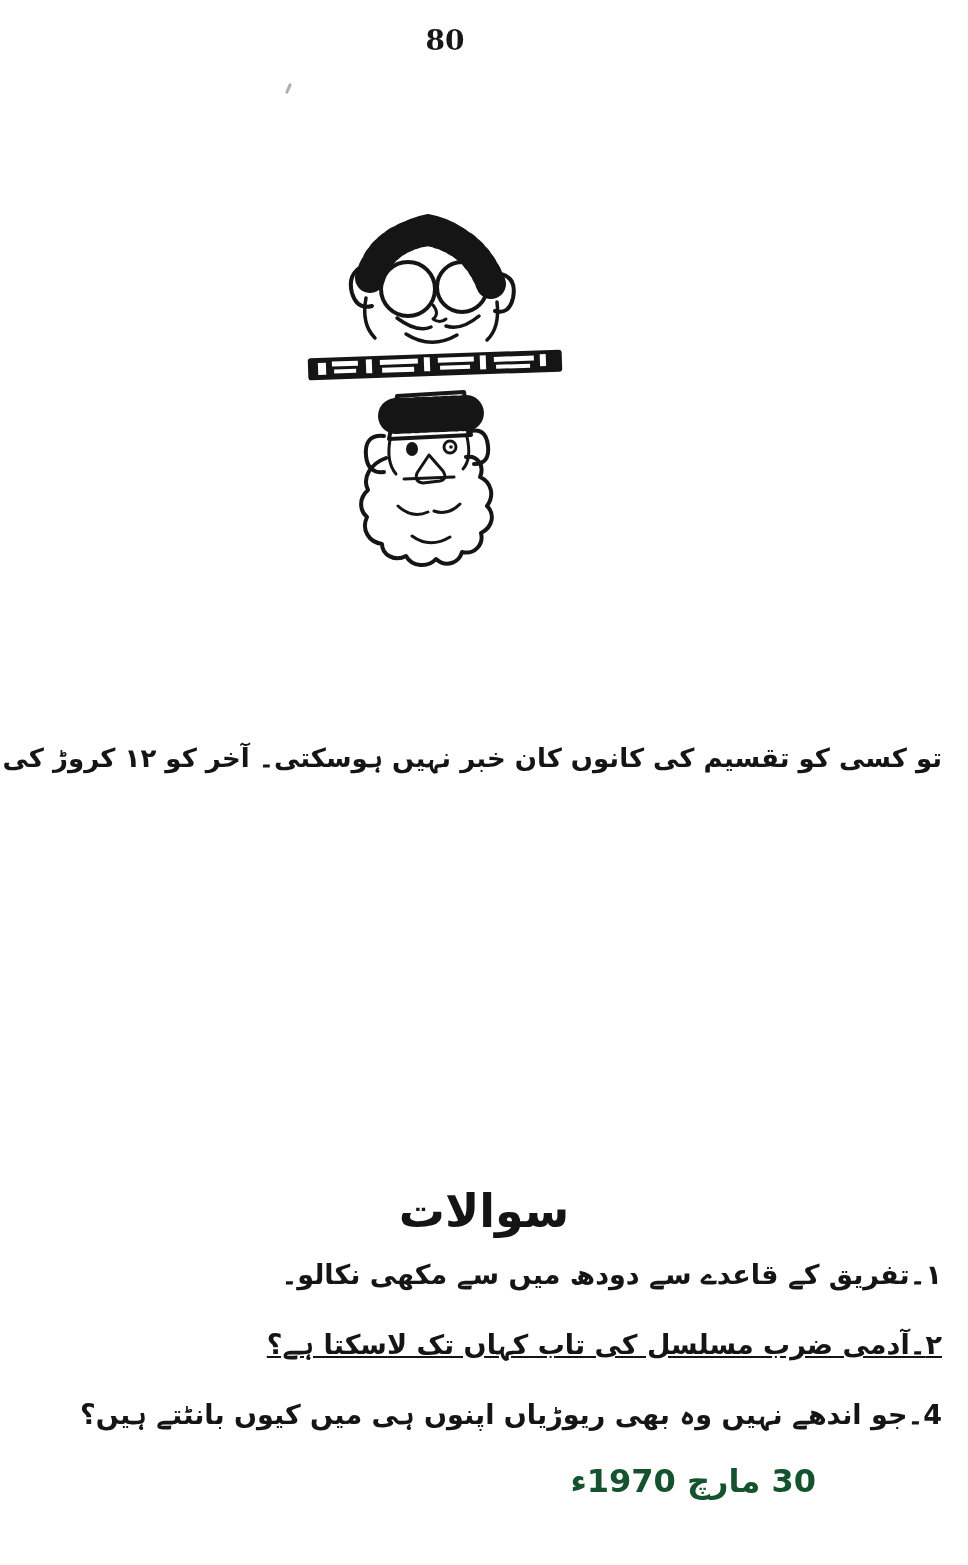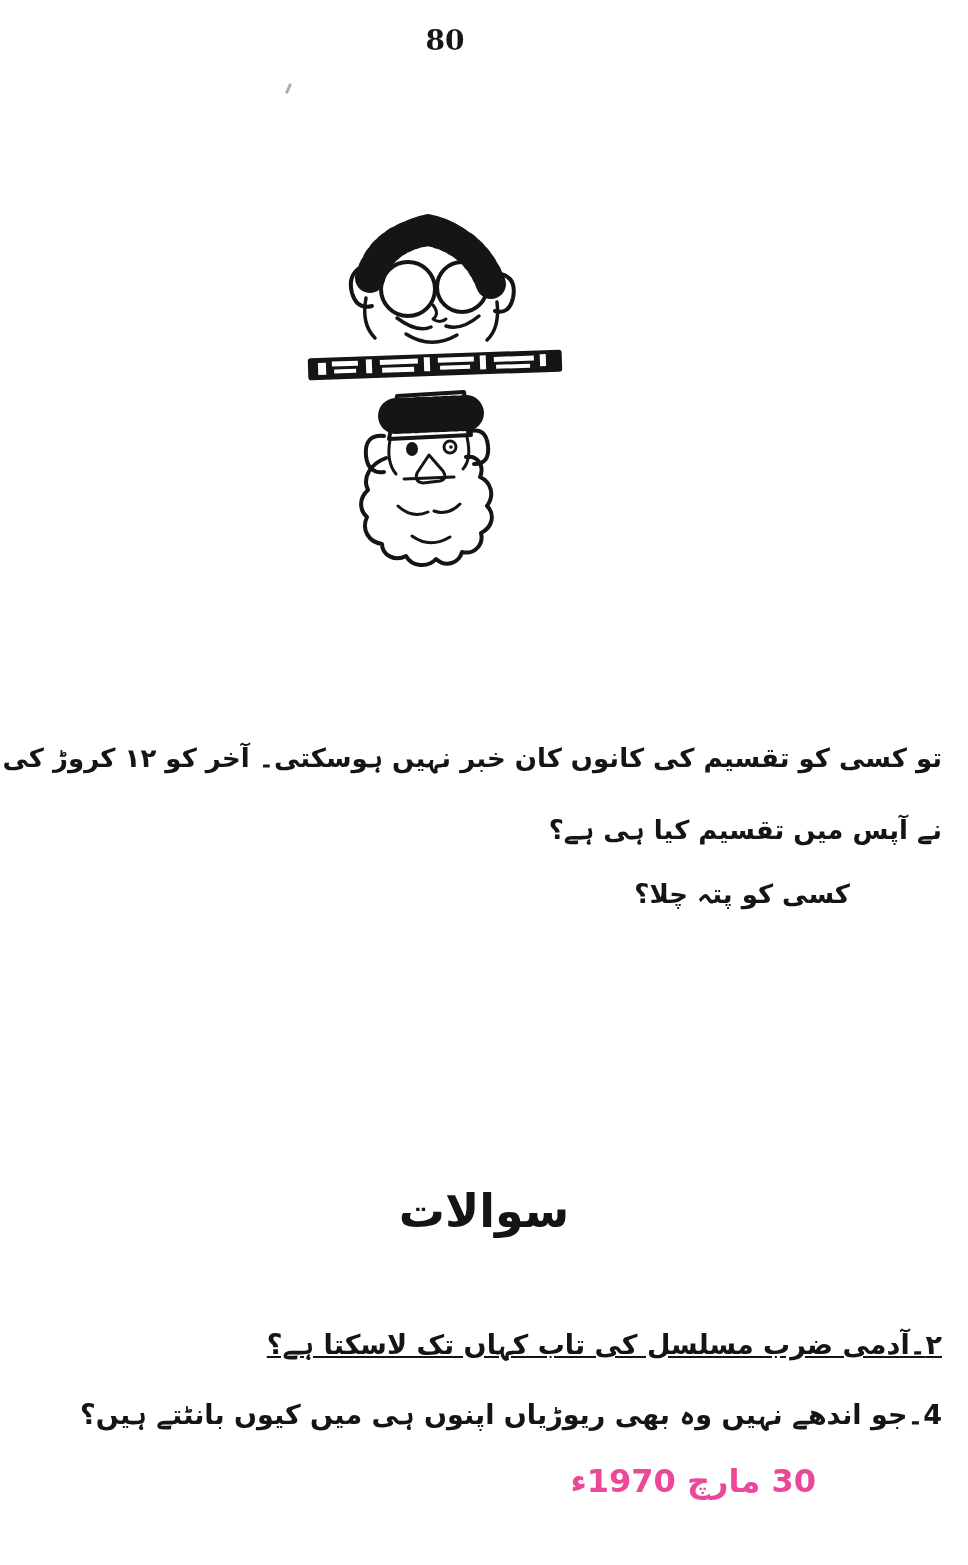--- a/index.html
+++ b/index.html
@@ -54,21 +54,21 @@
     position:absolute;left:20px;right:26px;
     font-size:27px;font-weight:bold;line-height:1.55;
   }
   .q1{top:1254px;}
   .q2{top:1324px;text-decoration:underline;}
   .q3{top:1394px;}
   .date-line{
     position:absolute;top:1462px;right:152px;left:20px;
     font-size:32px;font-weight:bold;
     direction:rtl;text-align:right;white-space:nowrap;
-    color:#ec4899;
+    color:#14532d;
   }
   svg .ink{stroke:#151515;fill:none;stroke-linecap:round;stroke-linejoin:round;}
 </style>
 </head>
 <body>
 
 <div class="page">
 
   <div class="page-number">80</div>
 
@@ -123,23 +123,22 @@
         <path class="ink" d="M104 273 L154 271" stroke-width="3"></path>
         <path class="ink" d="M86 252 C70 258 62 272 68 284 C59 292 59 304 67 311 C61 324 69 336 82 338 C82 349 95 356 106 350 C112 361 128 362 136 353 C146 362 159 357 162 346 C174 349 184 339 181 327 C193 321 195 308 187 300 C195 289 191 276 180 271 C185 259 177 249 166 251" stroke-width="4"></path>
         <path class="ink" d="M98 300 q14 13 30 6" stroke-width="3"></path>
         <path class="ink" d="M160 298 q-12 12 -26 7" stroke-width="3"></path>
         <path class="ink" d="M112 330 q18 13 38 1" stroke-width="3"></path>
       </g>
     </svg>
   </div>
 
   <div class="urdu para-line pl1" dir="rtl">تو کسی کو تقسیم کی کانوں کان خبر نہیں ہوسکتی۔ آخر کو ۱۲ کروڑ کی دولت کو ۲۲ خاندانوں</div>
-  <div class="urdu para-line pl2" dir="rtl">نے آپس میں تقسیم کیا ہی ہے؟</div>
-  <div class="urdu para-line pl3" dir="rtl">کسی کو پتہ چلا؟</div>
 
   <h2 class="q-heading">سوالات</h2>
 
+  <div class="urdu q-line q1" dir="rtl">۱۔تفریق کے قاعدے سے دودھ میں سے مکھی نکالو۔</div>
   <div class="urdu q-line q2" dir="rtl">۲۔آدمی ضرب مسلسل کی تاب کہاں تک لاسکتا ہے؟</div>
   <div class="urdu q-line q3" dir="rtl">4۔جو اندھے نہیں وہ بھی ریوڑیاں اپنوں ہی میں کیوں بانٹتے ہیں؟</div>
 
   <div class="date-line">30 مارچ 1970ء</div>
 
 </div>
 
 </body></html>

